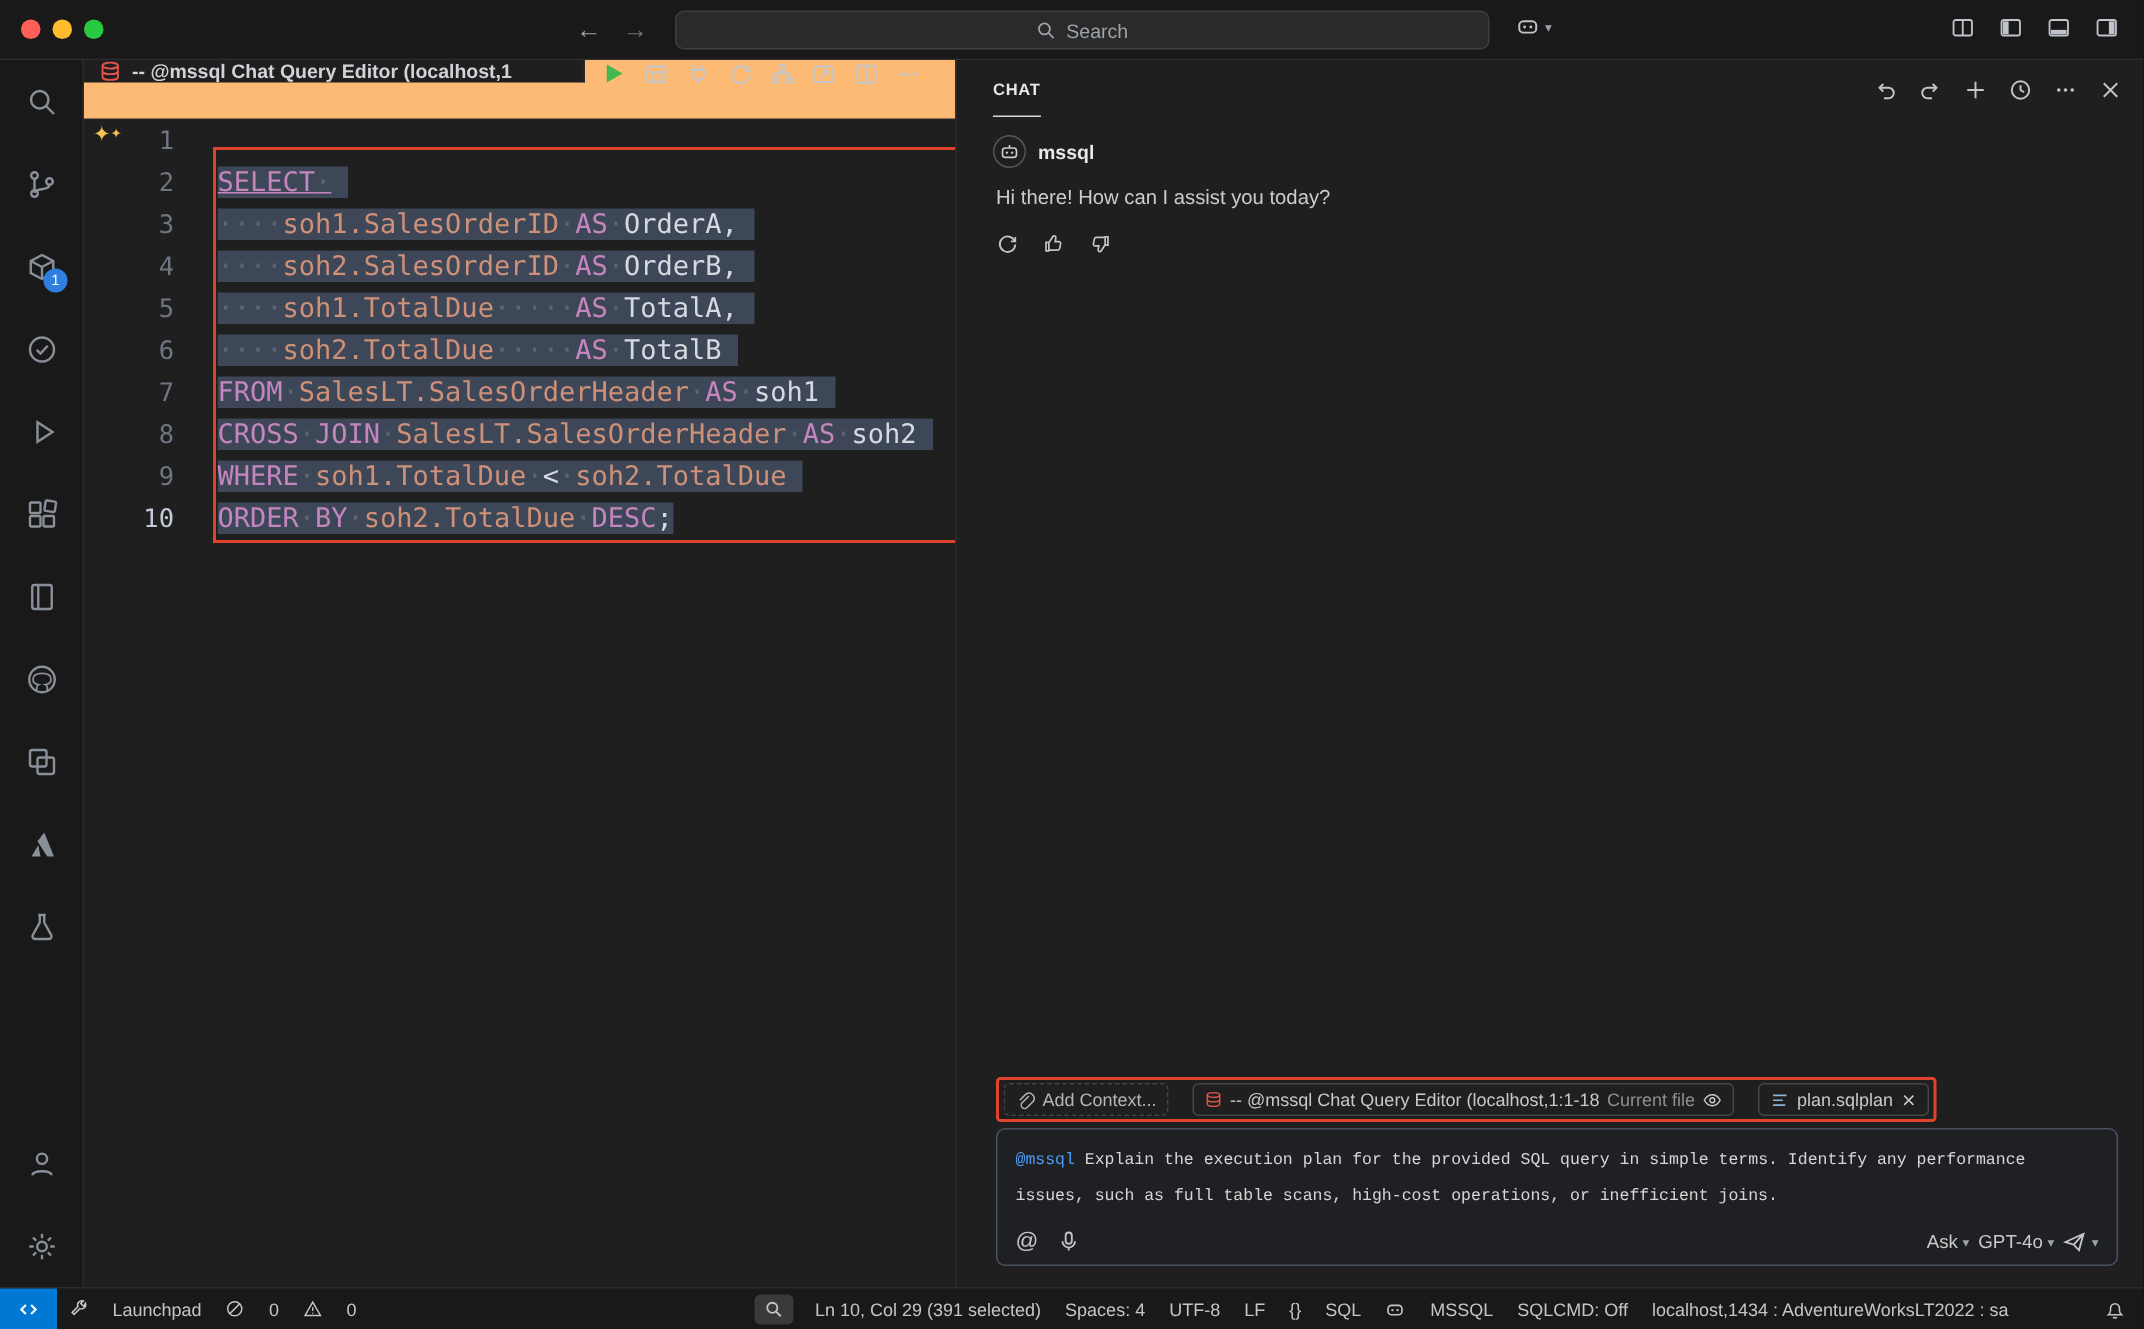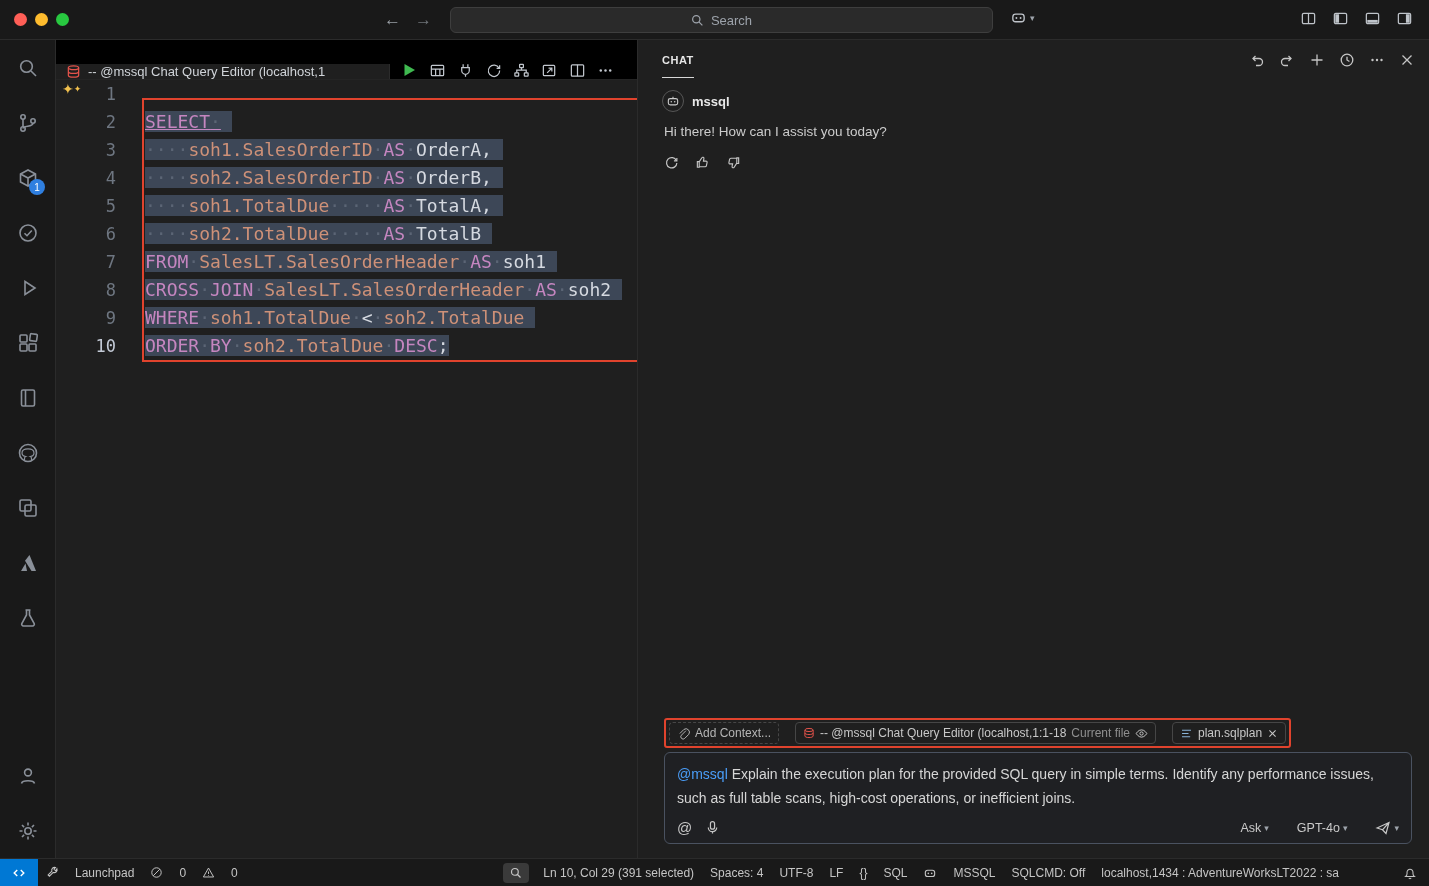--- a/index.html
+++ b/index.html
@@ -28,21 +28,21 @@
     border-right:1px solid #2b2b2b;display:flex;flex-direction:column;}
   .ab-item{position:relative;height:55px;display:flex;align-items:center;justify-content:center;
     color:#8a9099;}
   .ab-bottom{margin-top:auto;}
   .ab-badge{position:absolute;right:10px;top:29px;min-width:16px;height:16px;border-radius:9px;
     background:#2f7fe0;color:#fff;font-size:10px;display:flex;align-items:center;
     justify-content:center;padding:0 3px;}
 
   
   .editor{position:absolute;left:56px;top:40px;width:581px;bottom:28px;background:#1f1f1f;overflow:hidden;}
-  .editor-header{height:40px;background:#000000;display:flex;align-items:flex-end;border-bottom:1px solid #242424;}
+  .editor-header{height:40px;background:#fdba74;display:flex;align-items:flex-start;border-bottom:1px solid #242424;font-weight:bold;}
   .tab{width:334px;background:#1f1f1f;border-right:1px solid #2b2b2b;display:flex;
     align-items:center;gap:7px;padding:0 10px;font-size:13px;color:#d0d4d9;white-space:nowrap;overflow:hidden;}
   .ed-toolbar{display:flex;align-items:center;gap:11px;padding-left:10px;color:#c2c7ce;}
   .editor-body{position:relative;height:calc(100% - 40px);overflow:hidden;}
   .code-lines{font-family:"DejaVu Sans Mono",monospace;font-size:18px;line-height:28px;}
   .code-line{display:flex;height:28px;white-space:pre;}
   .gutter{flex:none;width:89px;text-align:right;padding-right:29px;color:#6e7681;font-size:17px;}
   .gutter.active{color:#c3cad6;}
   .line-text{flex:1;overflow:hidden;}
   .sel{background:#3d4757;}
@@ -69,25 +69,25 @@
   .msg-text{margin:12px 0 0 2px;font-size:13.5px;color:#cccccc;}
   .msg-actions{display:flex;gap:16px;margin:16px 0 0 2px;color:#c5c5c5;}
   .chat-footer{flex:none;padding:0 17px 14px 26px;}
   .red-wrap{display:inline-flex;align-items:center;gap:16px;border:2px solid #e0432d;
     border-radius:3px;padding:2px 3px;margin-bottom:4px;max-width:100%;}
   .chip{display:inline-flex;align-items:center;gap:5px;height:22px;padding:0 7px;
     border:1px solid #464646;border-radius:4px;font-size:12px;color:#c8c8c8;white-space:nowrap;}
   .chip .dim{color:#8f8f8f;}
   .chip-add{border-style:dashed;color:#b5b5b5;}
   .chat-input{border:1px solid #4a5260;border-radius:6px;padding:9px 12px 7px;background:#1f2023;}
-  .input-text{font-size:14px;line-height:24px;color:#d6d6d6;}
+  .input-text{font-size:11px;line-height:24px;color:#d6d6d6;font-family:Liberation Mono, monospace;}
   .mention{color:#4a9df8;}
   .input-controls{display:flex;align-items:center;margin-top:9px;color:#c5c5c5;}
   .input-controls .left{display:flex;align-items:center;gap:13px;}
-  .input-controls .right{margin-left:auto;display:flex;gap:28px;font-size:12.5px;}
+  .input-controls .right{margin-left:auto;display:flex;gap:6px;font-size:12.5px;}
   .drop{display:inline-flex;align-items:center;gap:3px;color:#c9c9c9;}
   .chev{font-size:9px;color:#9da3ab;}
 
   
   .statusbar{position:absolute;left:0;bottom:0;width:100%;height:28px;background:#191919;
     border-top:1px solid #2b2b2b;display:flex;align-items:center;font-size:12px;color:#c5c5c5;}
   .sb-remote{width:38px;height:100%;background:#0078d4;color:#fff;display:flex;
     align-items:center;justify-content:center;}
   .sb-item{display:flex;align-items:center;gap:16px;padding:0 8px;white-space:nowrap;}
   .sb-spacer{flex:1;}

